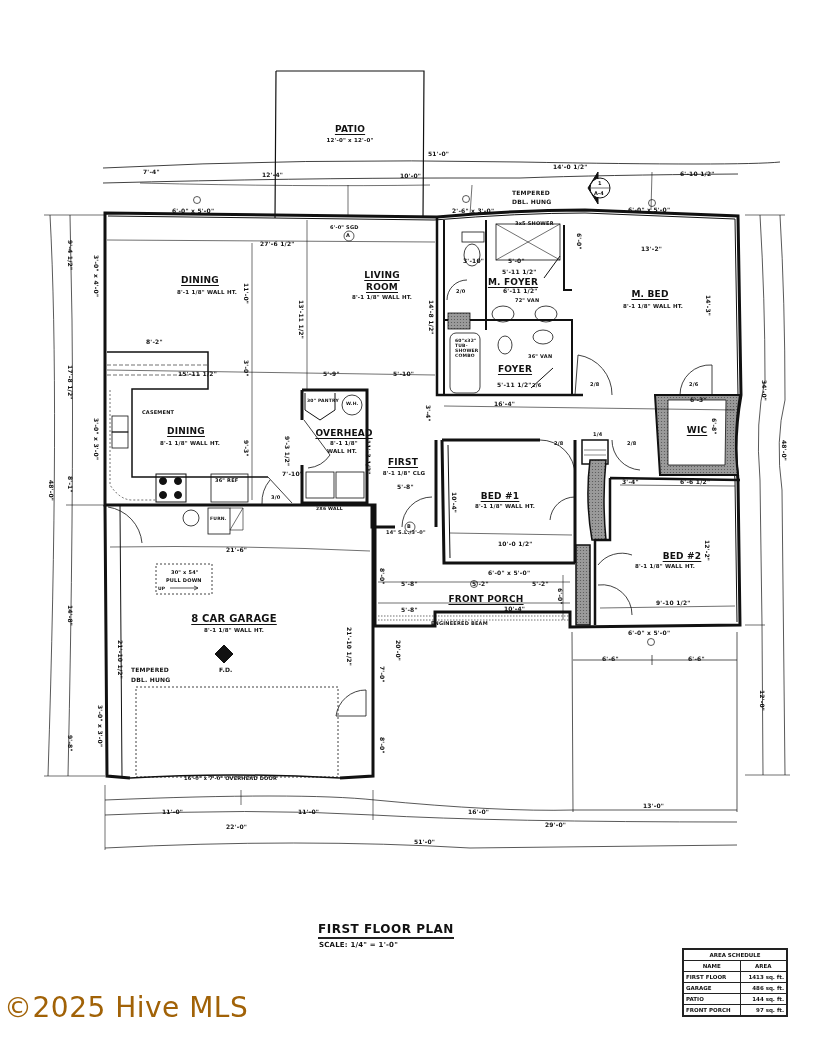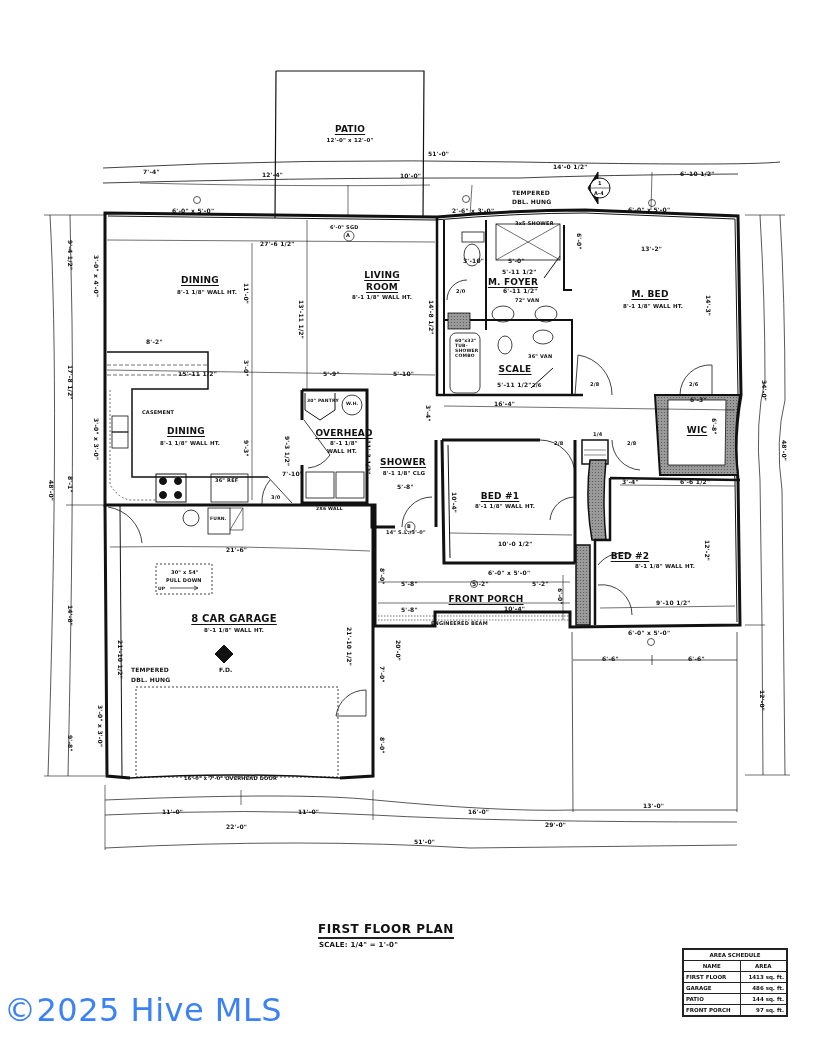--- a/index.html
+++ b/index.html
@@ -7,21 +7,21 @@
   svg#plan { position: absolute; left: 0; top: 0; }
   .lbl { position: absolute; font-family: "DejaVu Sans", sans-serif; font-weight: bold; white-space: nowrap; color: #111; letter-spacing: 0.2px; }
   .room { font-size: 9px; text-decoration: underline; text-underline-offset: 2px; text-align: center; transform: translateX(-50%); }
   .room.big { font-size: 10px; }
   .sub { font-size: 5.5px; font-weight: bold; text-align: center; transform: translateX(-50%); }
   .dim { font-size: 6px; font-weight: bold; }
   .dimv { font-size: 6px; font-weight: bold; transform: rotate(90deg); transform-origin: left top; }
   .note { font-size: 6px; font-weight: bold; }
   #title { left: 318px; top: 922px; font-size: 12px; font-weight: bold; border-bottom: 2px solid #222; padding-bottom: 1px; letter-spacing: 0.5px; }
   #scale { left: 319px; top: 941px; font-size: 7px; font-weight: bold; }
-  #watermark { position: absolute; left: 4px; top: 991px; font-family: "DejaVu Sans", sans-serif; font-size: 32px; font-weight: normal; color: #3b82f6; letter-spacing: 0.5px; }
+  #watermark { position: absolute; left: 4px; top: 991px; font-family: "DejaVu Sans", sans-serif; font-size: 28px; font-weight: normal; color: #a16207; letter-spacing: 0.5px; }
   #area-table { position: absolute; left: 682px; top: 948px; width: 106px; border: 2px solid #222; border-collapse: collapse; font-size: 5.5px; font-weight: bold; }
   #area-table td, #area-table th { border: 1px solid #222; padding: 2px 2px; text-align: left; }
   #area-table th { text-align: center; }
   #area-table td.area { text-align: right; }
 </style>
 </head>
 <body>
 
 <svg id="plan" width="829" height="1054" viewBox="0 0 829 1054">
   <defs>
@@ -177,35 +177,35 @@
 <div class="lbl room" style="left:382px;top:282px;">ROOM</div>
 <div class="lbl sub" style="left:382px;top:294px;">8'-1 1/8" WALL HT.</div>
 
 <div class="lbl room" style="left:186px;top:426px;">DINING</div>
 <div class="lbl sub" style="left:190px;top:440px;">8'-1 1/8" WALL HT.</div>
 
 <div class="lbl room" style="left:344px;top:428px;">OVERHEAD</div>
 <div class="lbl sub" style="left:344px;top:440px;">8'-1 1/8"</div>
 <div class="lbl sub" style="left:342px;top:448px;">WALL HT.</div>
 
-<div class="lbl room" style="left:403px;top:457px;">SHOWER</div>
+<div class="lbl room" style="left:403px;top:457px;">FIRST</div>
 <div class="lbl sub" style="left:404px;top:470px;">8'-1 1/8" CLG</div>
 
 <div class="lbl room" style="left:513px;top:277px;">M. FOYER</div>
-<div class="lbl room" style="left:515px;top:364px;">SCALE</div>
+<div class="lbl room" style="left:515px;top:364px;">FOYER</div>
 
 <div class="lbl room" style="left:650px;top:289px;">M. BED</div>
 <div class="lbl sub" style="left:653px;top:303px;">8'-1 1/8" WALL HT.</div>
 
 <div class="lbl room" style="left:697px;top:425px;">WIC</div>
 
 <div class="lbl room" style="left:500px;top:491px;">BED #1</div>
 <div class="lbl sub" style="left:505px;top:503px;">8'-1 1/8" WALL HT.</div>
 
-<div class="lbl room" style="left:630px;top:551px;">BED #2</div>
+<div class="lbl room" style="left:682px;top:551px;">BED #2</div>
 <div class="lbl sub" style="left:665px;top:563px;">8'-1 1/8" WALL HT.</div>
 
 <div class="lbl room" style="left:486px;top:594px;">FRONT PORCH</div>
 
 <div class="lbl room big" style="left:234px;top:613px;">8 CAR GARAGE</div>
 <div class="lbl sub" style="left:234px;top:627px;">8'-1 1/8" WALL HT.</div>
 
 <div class="lbl note" style="left:512px;top:189px;">TEMPERED</div>
 <div class="lbl note" style="left:512px;top:198px;">DBL. HUNG</div>
 <div class="lbl note" style="left:131px;top:666px;">TEMPERED</div>

